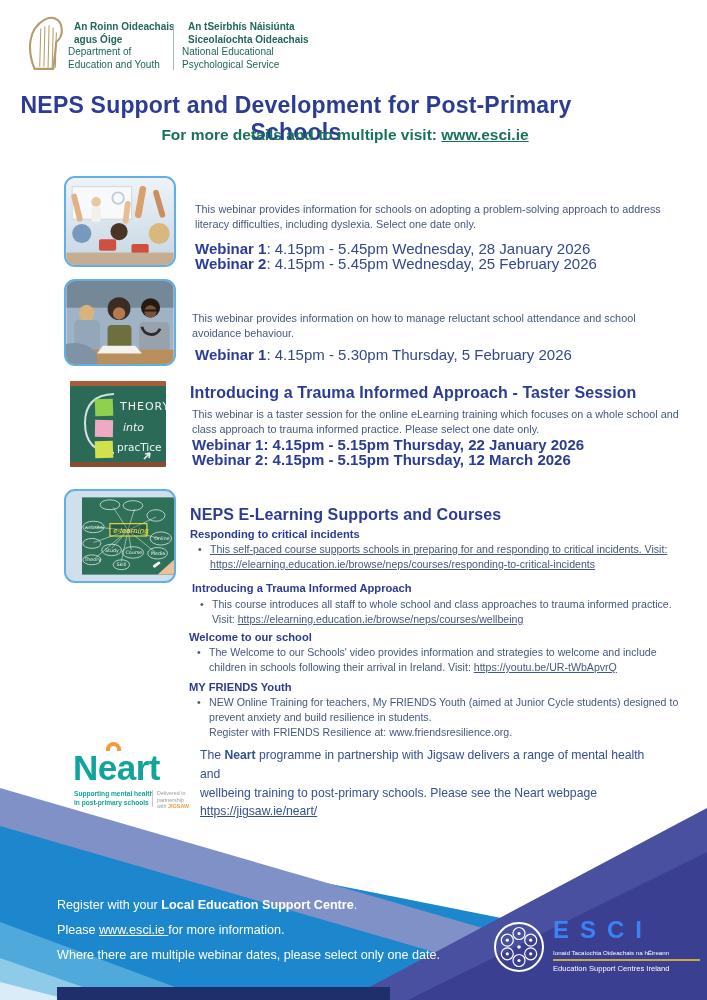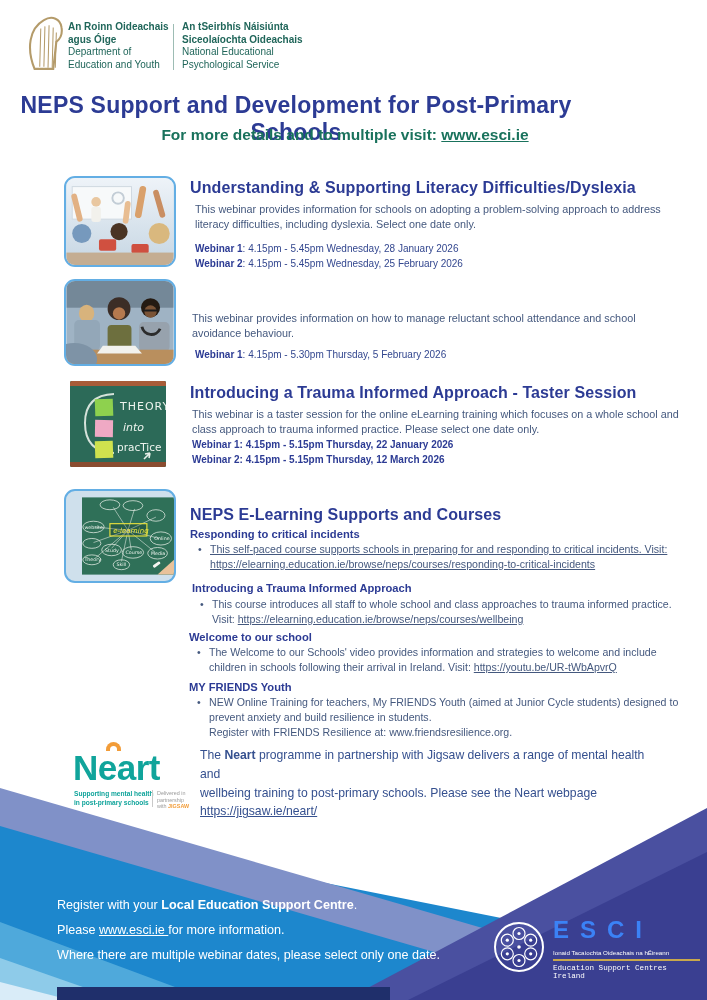--- a/index.html
+++ b/index.html
@@ -1,36 +1,36 @@
 <!DOCTYPE html>
 <html><head>
 <meta charset="utf-8">
 <style>
   html,body{margin:0;padding:0;background:#e9e9e9;}
   #page{position:relative;width:707px;height:1000px;background:#ffffff;overflow:hidden;
         font-family:"Liberation Sans","DejaVu Sans",sans-serif;-webkit-font-smoothing:antialiased;}
   .abs{position:absolute;}
   
   .hdr-col{position:absolute;top:21px;font-size:10px;line-height:12.5px;color:#20665a;}
-  .hdr-col .b{font-weight:bold;}
+  .hdr-col .b{font-weight:bold;margin-left:6px;}
   .hdr-div{position:absolute;left:173px;top:24px;width:1px;height:46px;background:#9dbcb4;}
   
   .title{position:absolute;left:0;top:92px;width:592px;text-align:center;
          font-size:23px;font-weight:bold;color:#2c3b94;letter-spacing:.2px;}
   .subtitle{position:absolute;left:0;top:126px;width:690px;text-align:center;
             font-size:15.5px;font-weight:bold;color:#19725c;}
   .subtitle a, .u{text-decoration:underline;color:inherit;}
   
   .thumb{position:absolute;left:64px;width:112px;border:2.5px solid #63aee4;border-radius:11px;
          overflow:hidden;box-sizing:border-box;background:#cfe0ec;}
   .thumb svg{display:block;width:100%;height:100%;}
   .thumb.plain{border:none;border-radius:2px;left:70px;width:96px;background:#2c6a58;}
   .sec-title{position:absolute;font-size:16px;font-weight:bold;color:#2c3b94;letter-spacing:.1px;}
   .body-txt{position:absolute;font-size:10.8px;line-height:15px;color:#44587e;}
-  .web-line{font-size:10px;line-height:15.2px;color:#33478f;}
+  .web-line{font-size:15px;line-height:15.2px;color:#33478f;}
   .web-line .wb{font-weight:bold;color:#2c3b94;}
   .web-bold .web-line{font-weight:bold;color:#2c3b94;}
   
   .sub-head{position:absolute;font-size:11.2px;font-weight:bold;color:#2c3b94;}
   .bullet{position:absolute;font-size:10.6px;line-height:15px;color:#44587e;padding-left:14px;}
   .bullet::before{content:"•";position:absolute;left:2px;top:0;color:#44587e;}
   
   .neart-word{position:absolute;left:73px;top:748px;font-size:35px;font-weight:bold;
               color:#10a49b;letter-spacing:-.5px;}
   .neart-arc{position:absolute;left:106px;top:742px;width:15px;height:9px;border:4.5px solid #f29c38;
@@ -53,21 +53,21 @@
   .f-w2{background:#8ecbe9;clip-path:polygon(0px 178px,120px 220px,0px 220px);}
   .f-w3{background:#d9ecf8;clip-path:polygon(0px 202px,70px 220px,0px 220px);}
   .f-bar{position:absolute;left:57px;top:207px;width:333px;height:13px;background:#1f2f6b;}
   .f-line{position:absolute;left:57px;width:430px;font-size:12.6px;color:#ffffff;}
   .f-line .b{font-weight:bold;}
   
   .esci-acronym{position:absolute;left:553px;top:136px;font-family:Liberation Sans, sans-serif;
                 font-size:24px;color:#3b82f6;letter-spacing:11px;font-weight:bold;}
   .esci-irish{position:absolute;left:553px;top:169px;width:150px;font-size:6.2px;color:#ffffff;}
   .esci-rule{position:absolute;left:553px;top:179px;width:147px;height:1.5px;background:#c9a84c;}
-  .esci-english{position:absolute;left:553px;top:184px;width:150px;font-size:7.6px;color:#ffffff;font-family:Liberation Mono, monospace;}
+  .esci-english{position:absolute;left:553px;top:184px;width:150px;font-size:7.6px;color:#ffffff;}
   svg text{font-family:"DejaVu Sans",sans-serif;}
 </style>
 </head>
 <body>
 
 <div id="page">
 
   <div class="abs" style="left:26px;top:16px;width:42px;height:56px;">
     <svg viewBox="0 0 40 54" width="42" height="56">
       <path d="M8 51 C 0 31, 3 12, 17 4 C 25 -1, 33 3, 34 11 C 35 17, 33 22, 29 25 L 26 51 Z" fill="none" stroke="#b49b6a" stroke-width="2"></path>
@@ -114,21 +114,20 @@
       <rect x="94" y="12" width="6" height="30" rx="3" fill="#c98e62" transform="rotate(-16 97 27)"></rect>
       <rect x="60" y="24" width="6" height="24" rx="3" fill="#e8bd92" transform="rotate(7 63 36)"></rect>
       <circle cx="97" cy="58" r="11" fill="#d9b87e"></circle>
       <circle cx="55" cy="56" r="9" fill="#4a3424"></circle>
       <circle cx="16" cy="58" r="10" fill="#7699bd"></circle>
       <rect x="34" y="64" width="18" height="12" rx="2" fill="#d05040"></rect>
       <rect x="68" y="69" width="18" height="10" rx="2" fill="#cf4f3f"></rect>
       <rect x="0" y="78" width="112" height="13" fill="#c4ad92"></rect>
     </svg>
   </div>
-  <div class="sec-title" style="left:190px;top:179px;">Understanding &amp; Supporting Literacy Difficulties/Dyslexia</div>
   <div class="body-txt" style="left:195px;top:202px;width:480px;">
     <span>This webinar provides information for schools on adopting a problem-solving approach to address</span><br>
     <span>literacy difficulties, including dyslexia. Select one date only.</span>
   </div>
   <div class="abs" style="left:195px;top:241px;">
     <div class="web-line"><span class="wb">Webinar 1</span><span>: 4.15pm - 5.45pm Wednesday, 28 January 2026</span></div>
     <div class="web-line"><span class="wb">Webinar 2</span><span>: 4.15pm - 5.45pm Wednesday, 25 February 2026</span></div>
   </div>
 
   <div class="thumb" style="top:279px;height:87px;">

